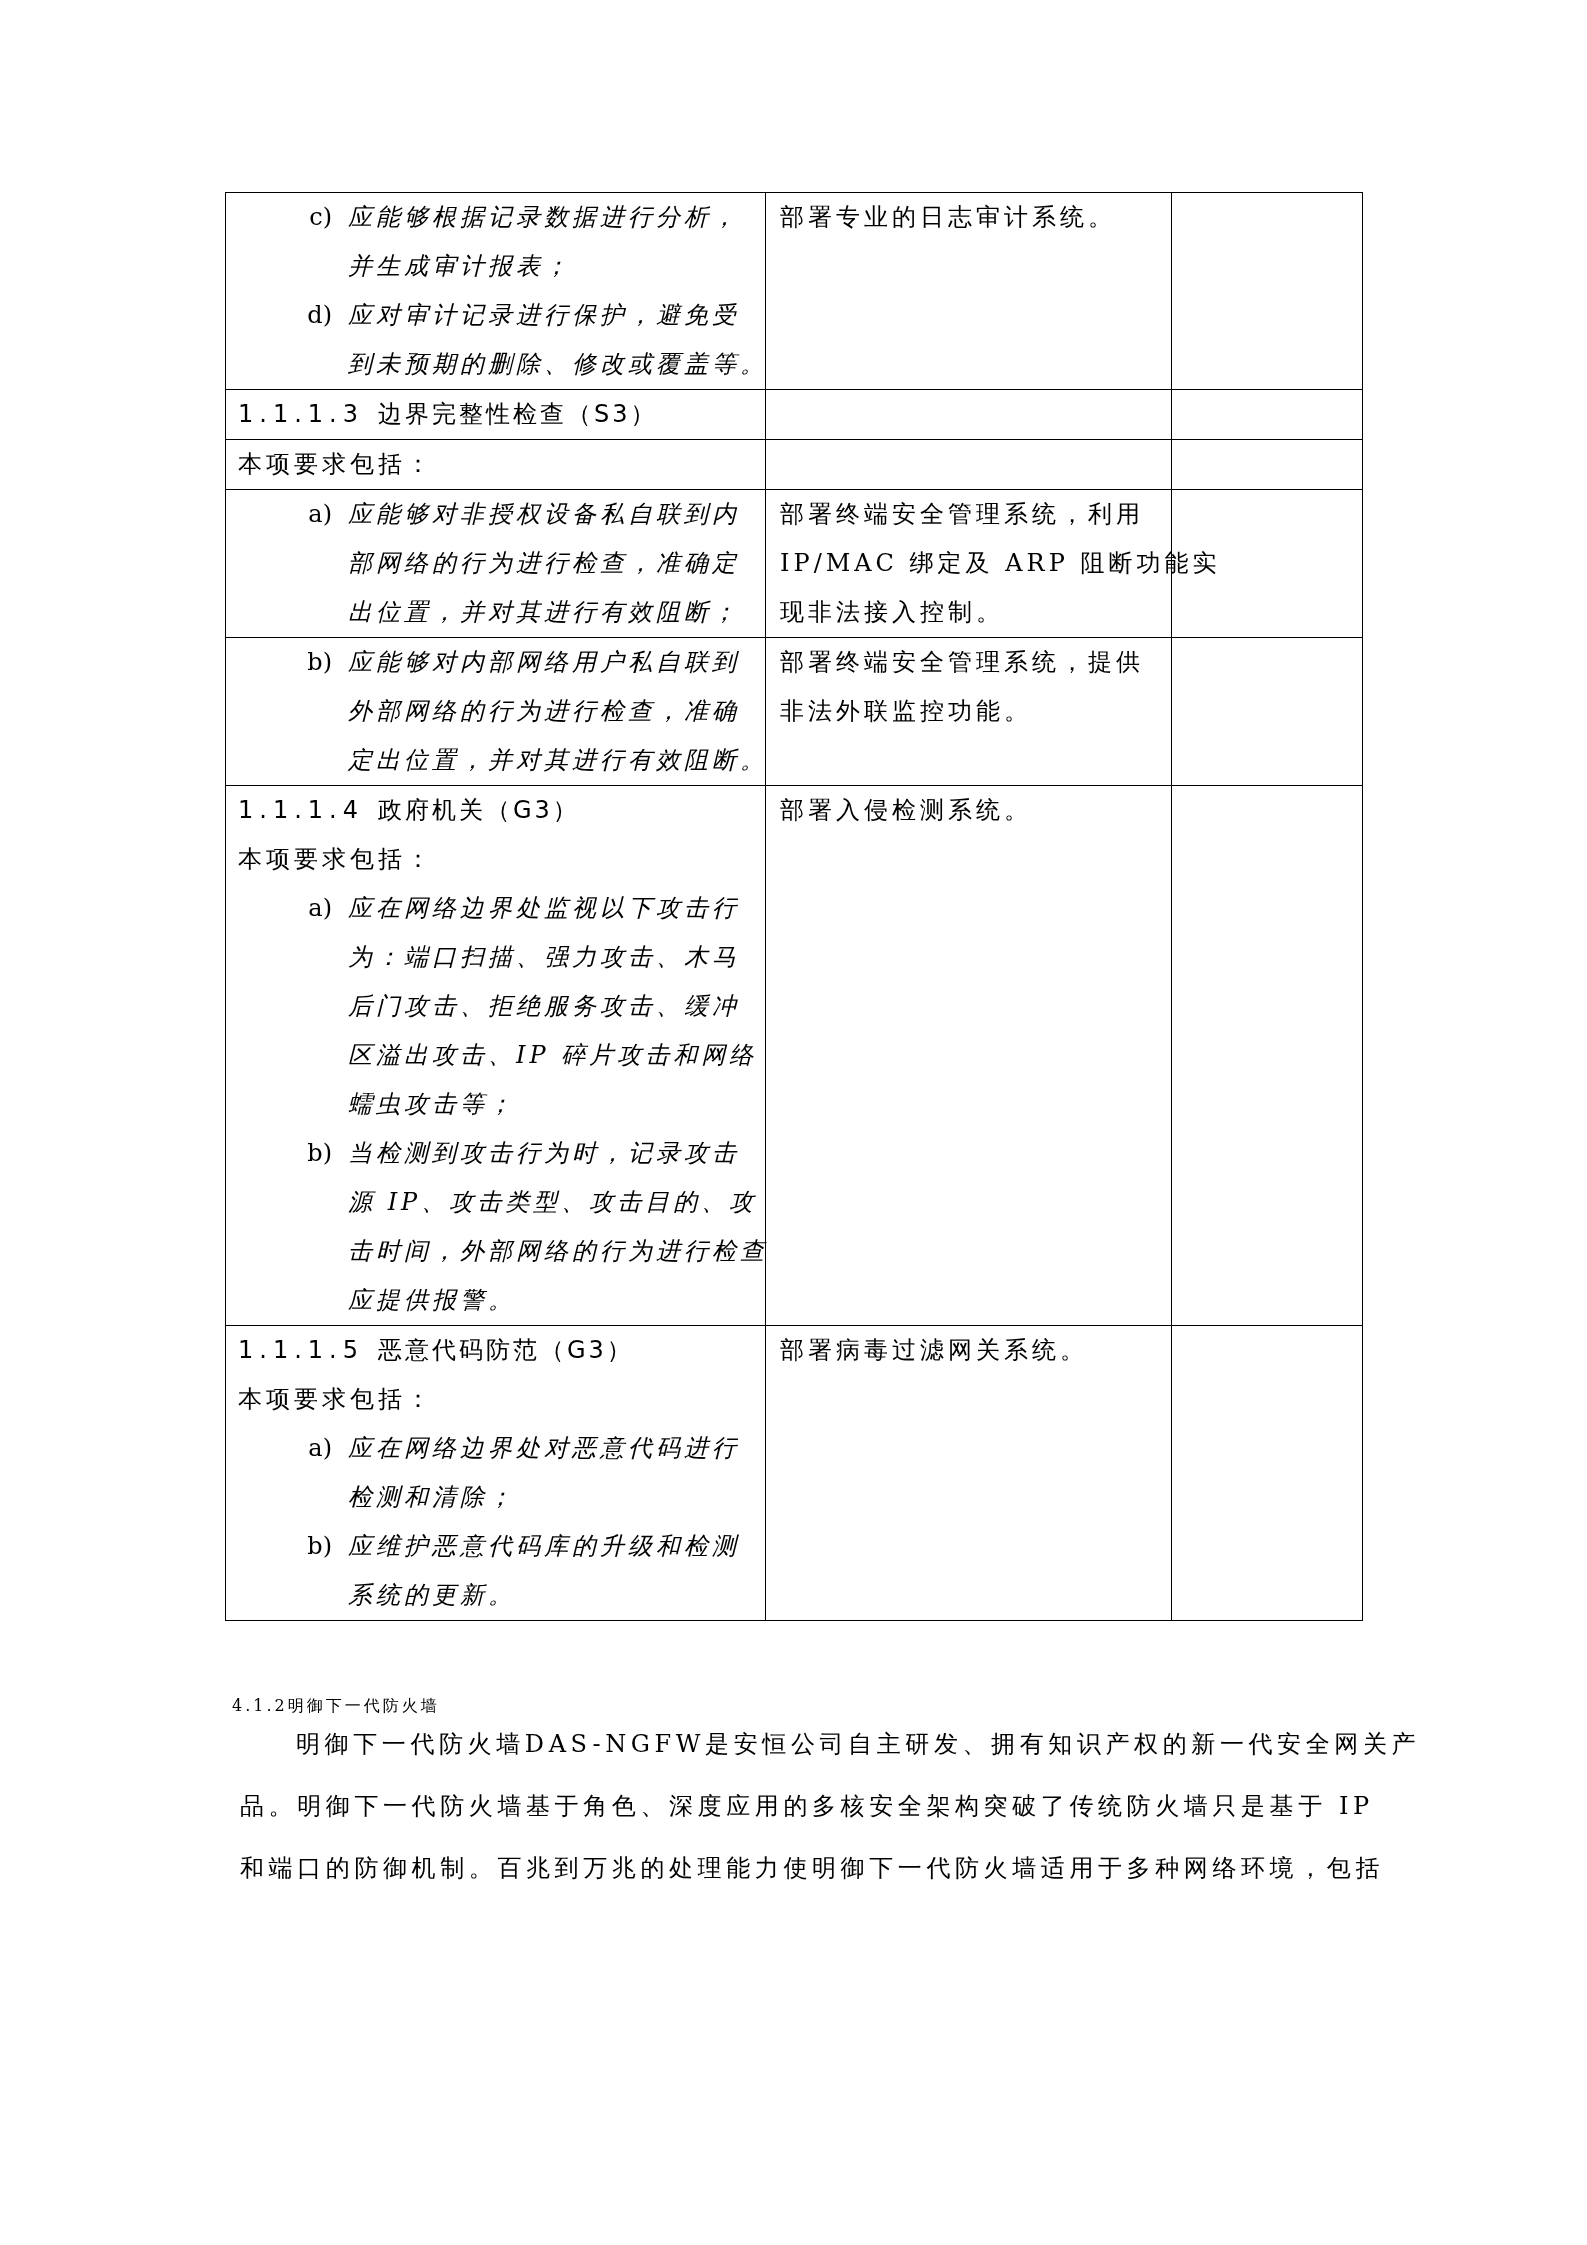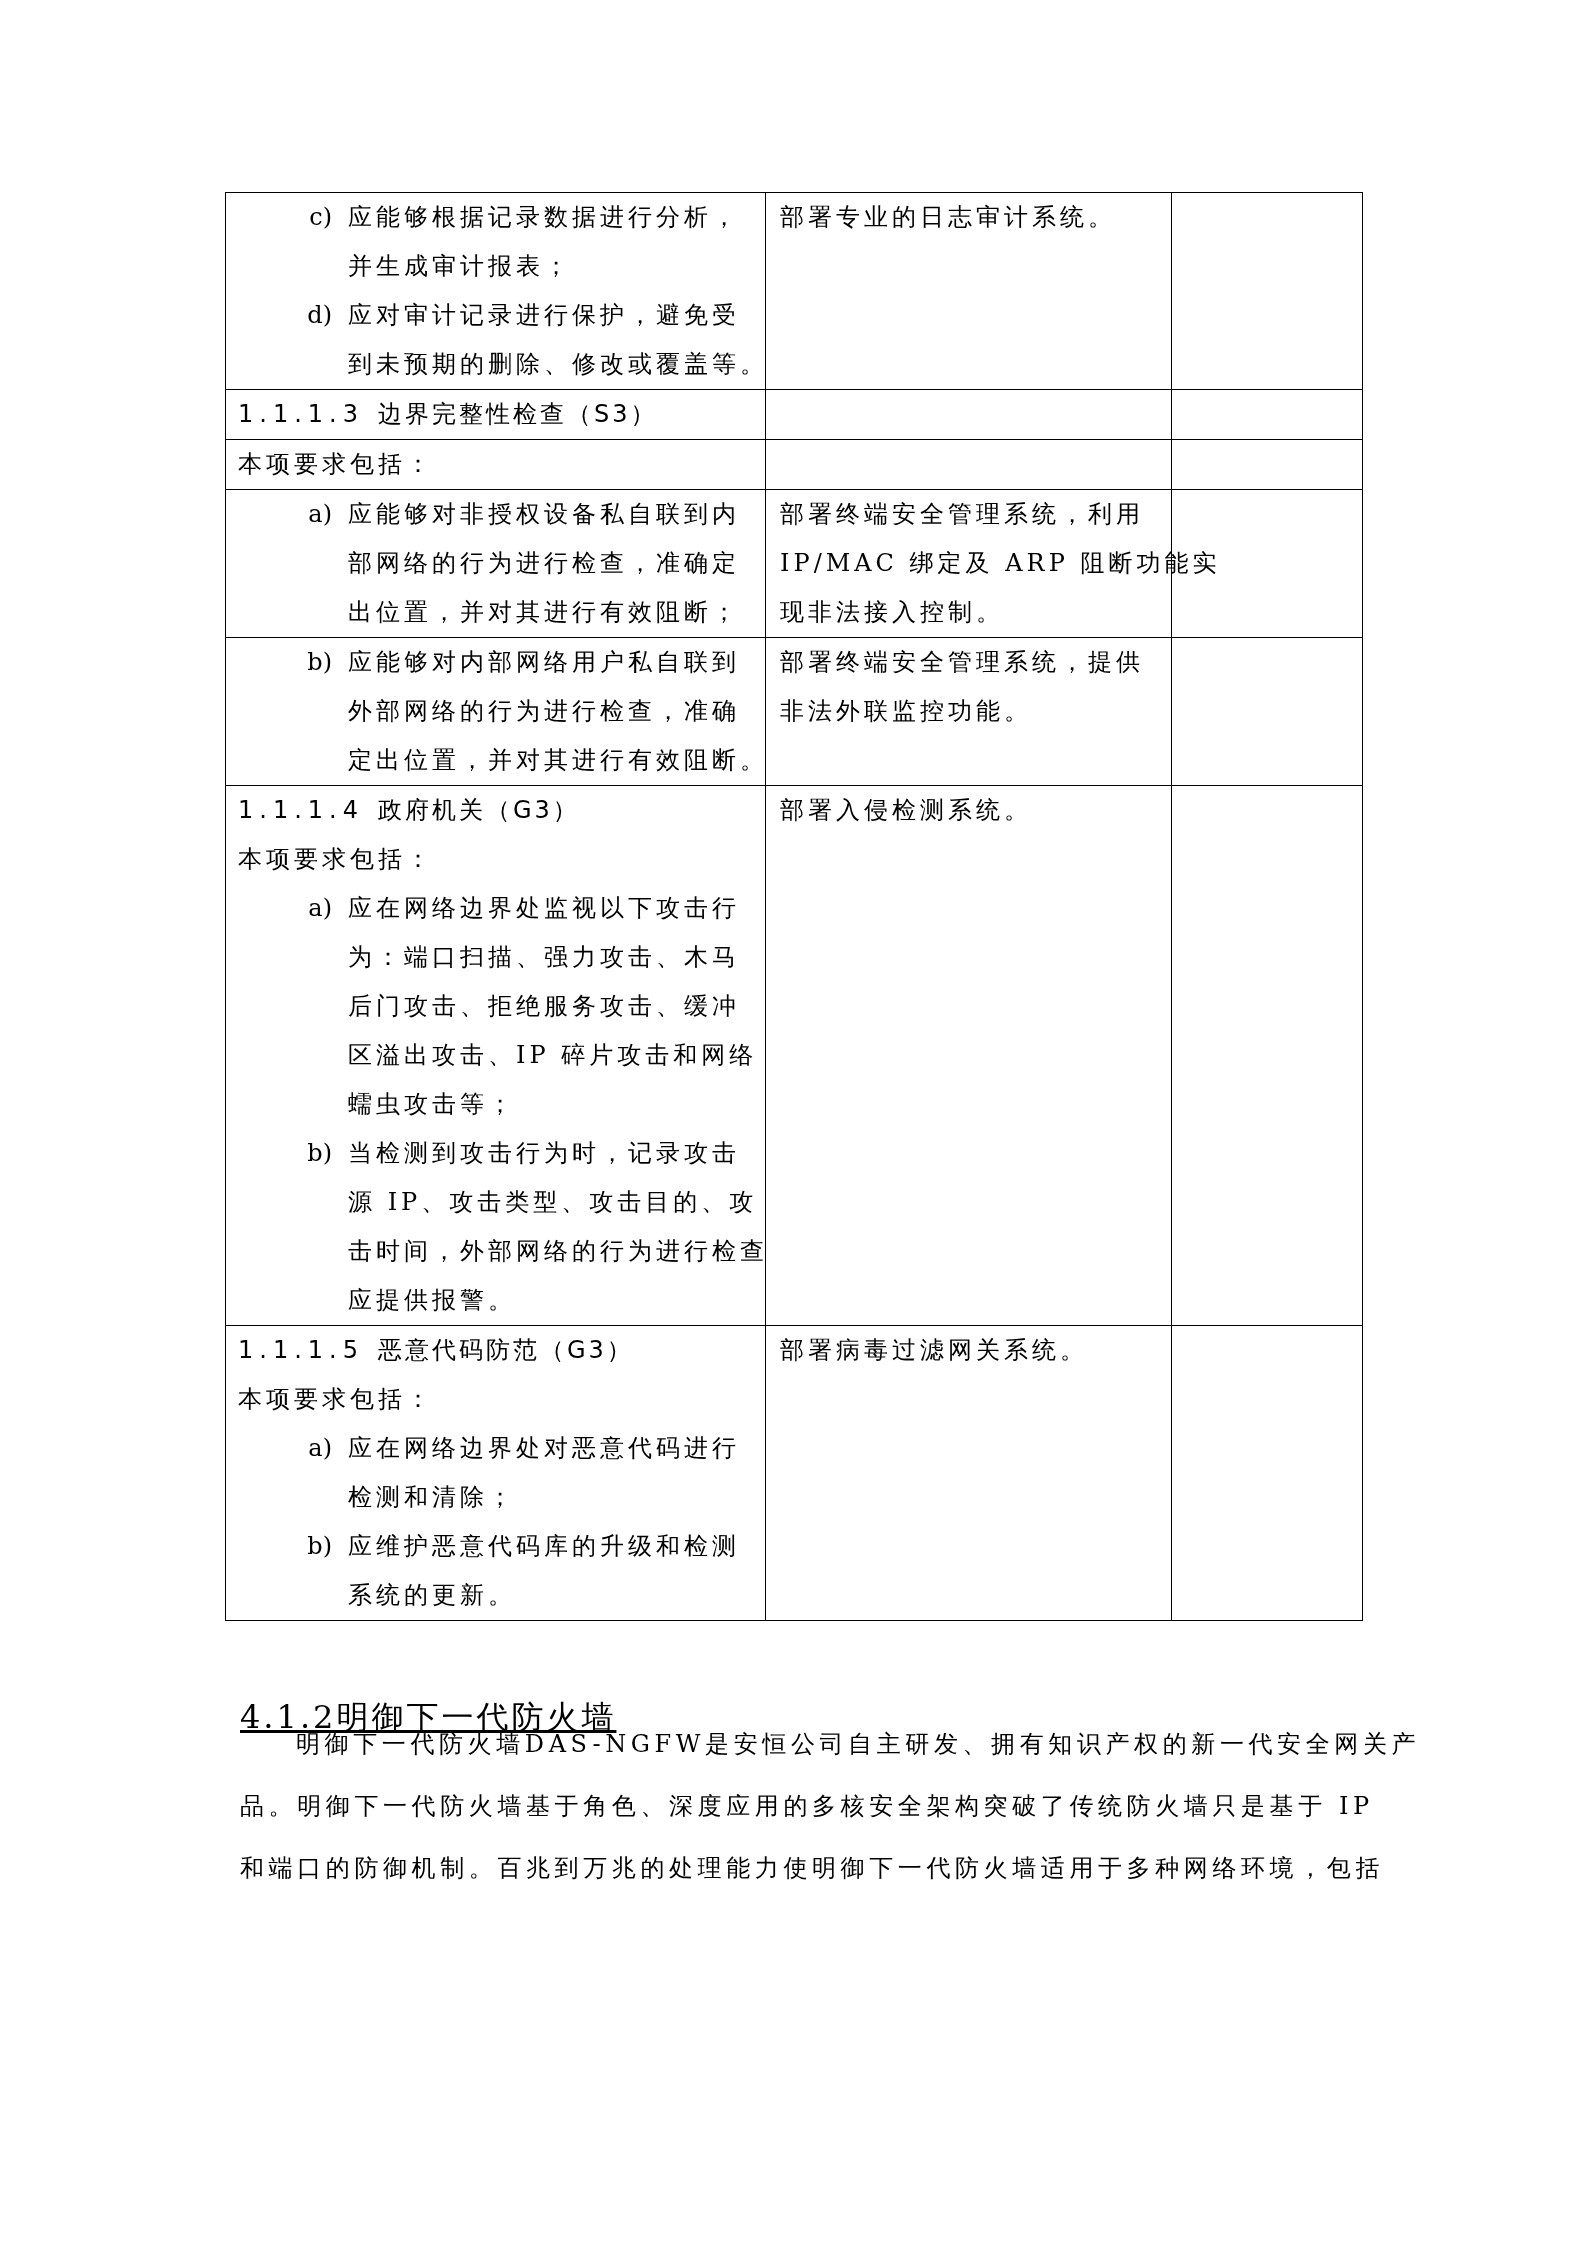--- a/index.html
+++ b/index.html
@@ -62,31 +62,30 @@
       width: 110px;
       box-sizing: border-box;
       text-align: right;
       padding-right: 16px;
       letter-spacing: 0;
     }
     .item .text {
       flex: 1 1 auto;
       padding-right: 10px;
     }
-    .item .text span { display: block; white-space: nowrap; }
+    .item .text span { display: block; white-space: nowrap; font-style: italic; }
     .resp-line { display: block; white-space: nowrap; }
 
     .section-title {
       position: absolute;
-      left: 240px;
+      left: 232px;
       top: 1696px;
-      font-size: 32px;
+      font-size: 16px;
       letter-spacing: 3px;
       white-space: nowrap;
-      text-decoration: underline;
     }
     .paragraph {
       position: absolute;
       left: 240px;
       top: 1713px;
       width: 1115px;
       font-size: 24px;
       line-height: 62px;
       letter-spacing: 4.6px;
     }

